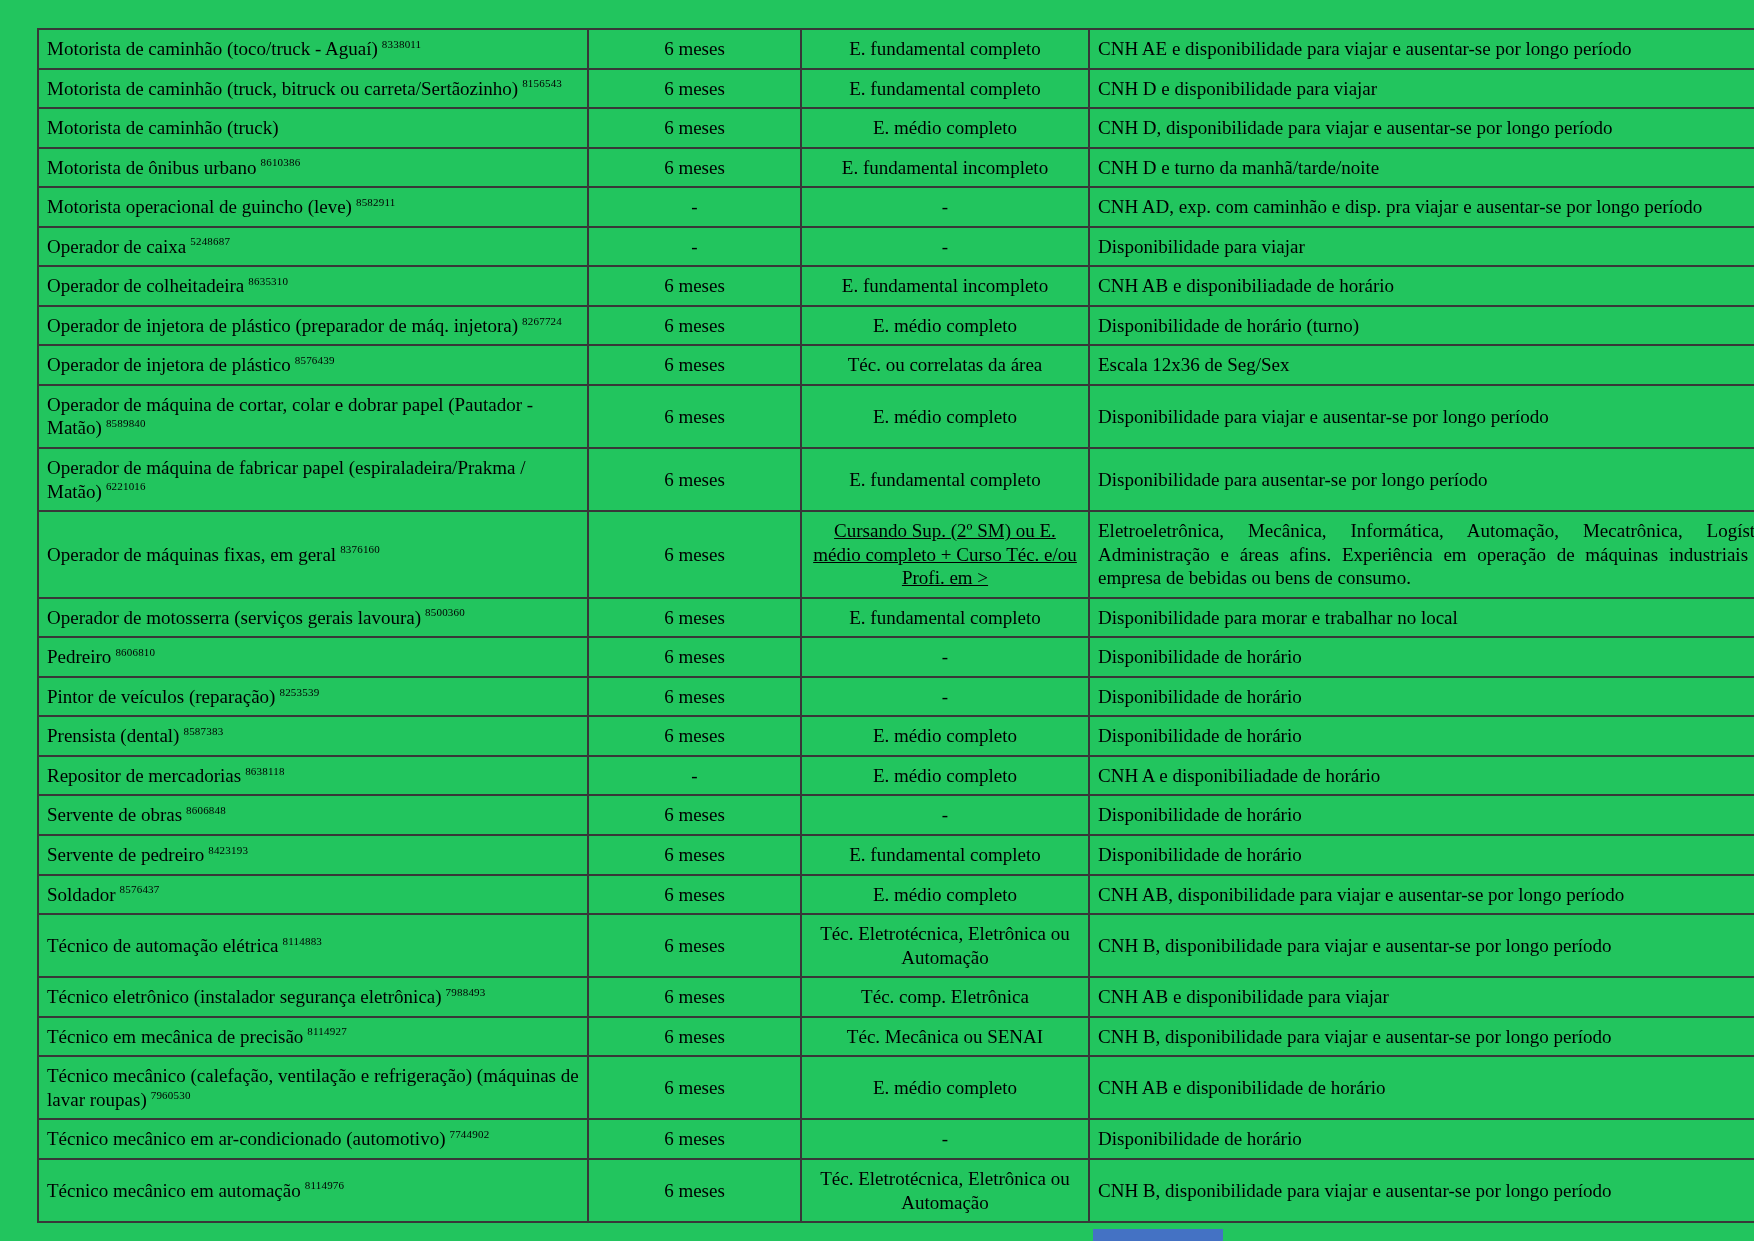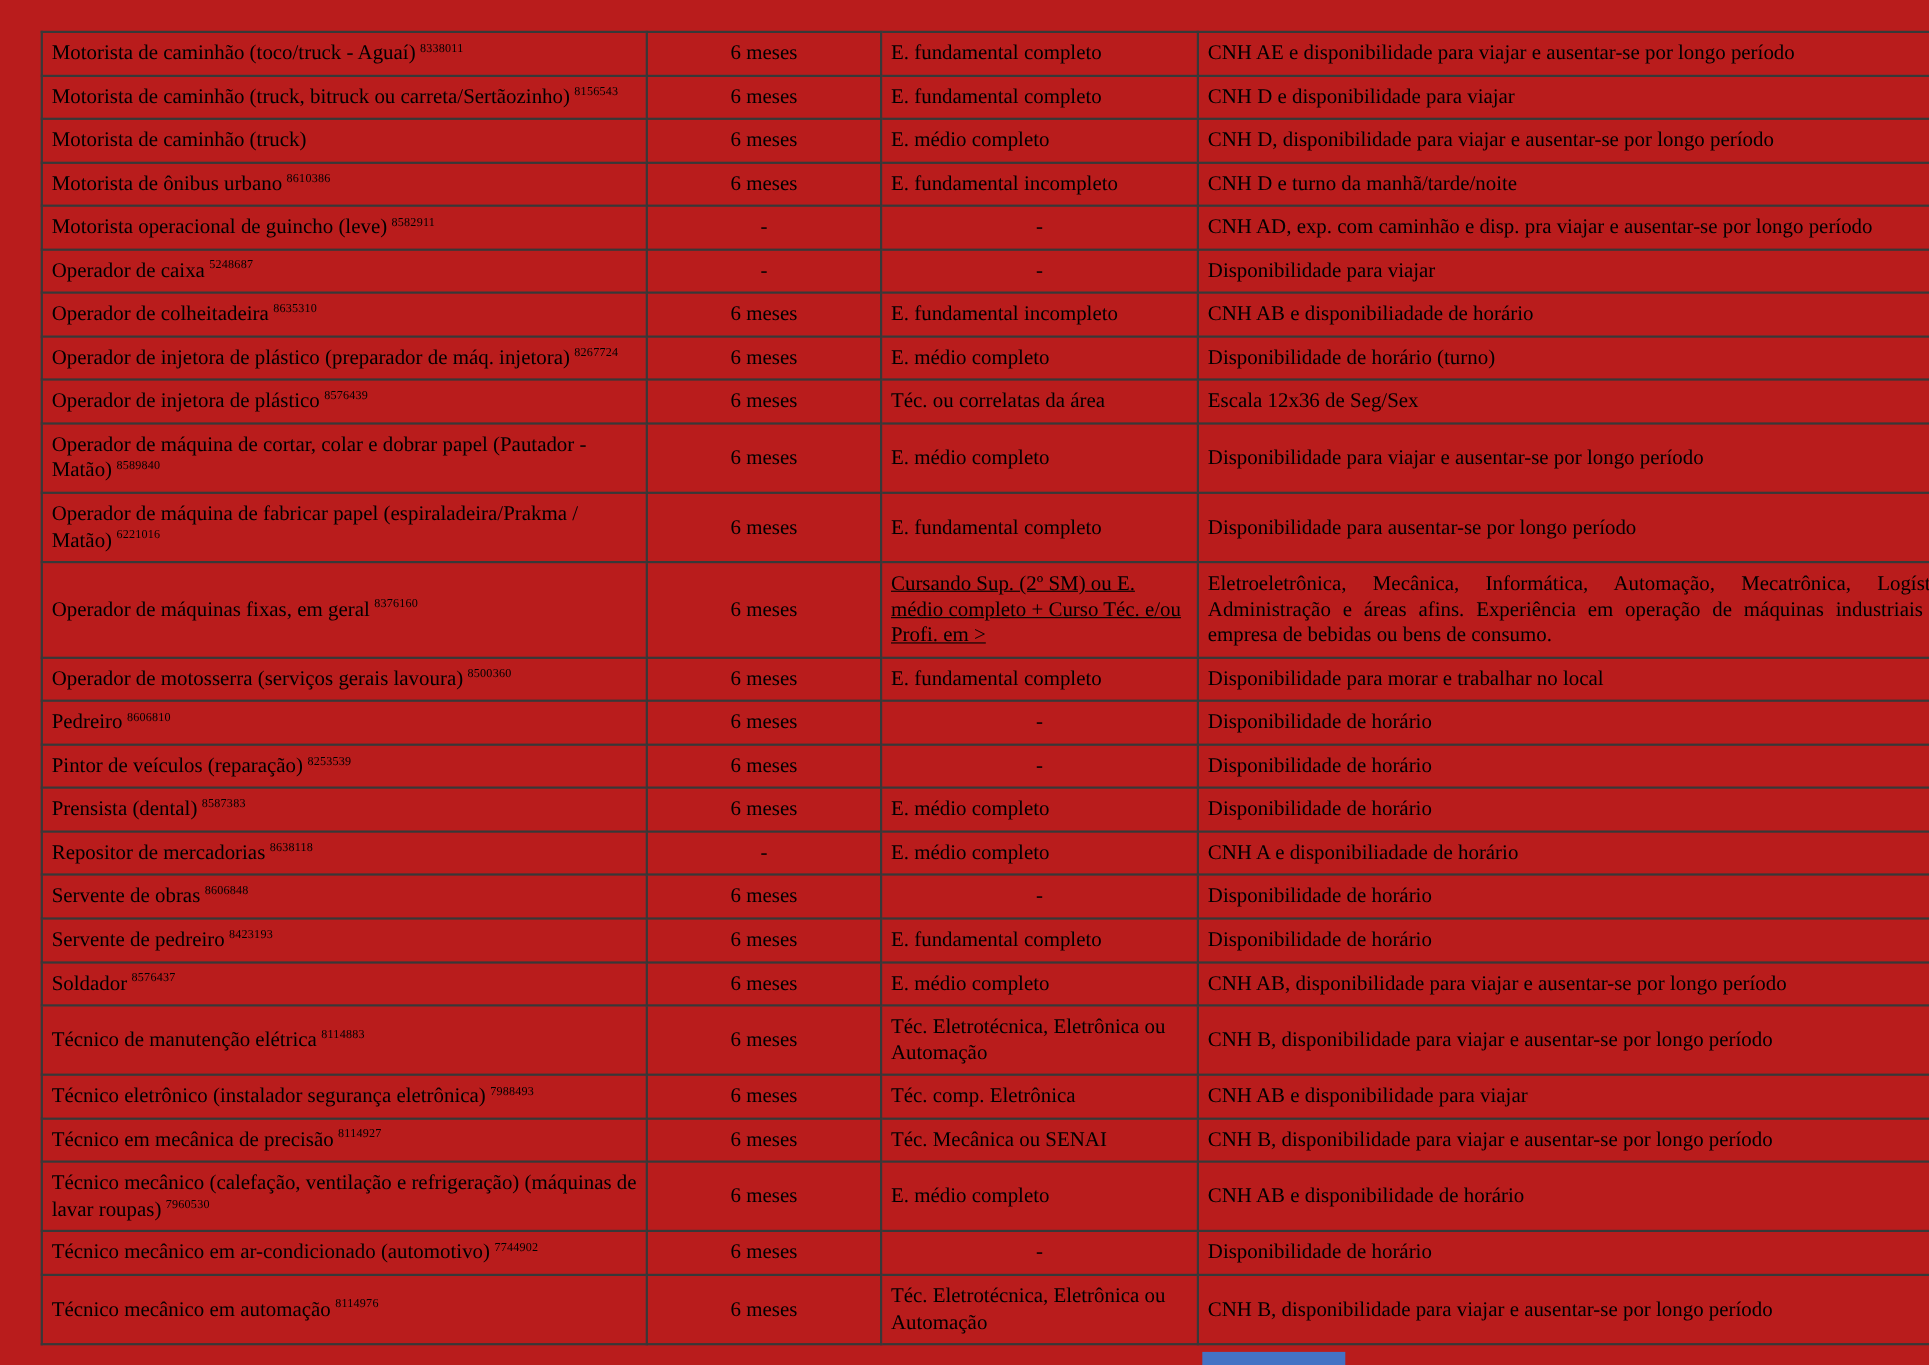--- a/index.html
+++ b/index.html
@@ -24,21 +24,21 @@
   table.vacancies td{
     border:2px solid #383838;
     vertical-align:middle;
     padding:7px 8px;
     font-size:19px;
     line-height:1.24;
     overflow:hidden;
   }
   .col-cargo{width:532px;text-align:left;}
   .col-tempo{width:195px;text-align:center;margin-top:28px;}
-  .col-esc{width:270px;text-align:left;}
+  .col-esc{width:270px;text-align:center;}
   .col-req{width:684px;text-align:left;}
   td.center{text-align:center;}
   td.small-title{font-size:16px;}
   td.small-esc{font-size:14px;line-height:1.3;text-decoration:underline;}
   td.small-req{font-size:16px;}
   td.xsmall-req{font-size:14px;line-height:1.3;}
   td.justify{text-align:justify;}
   sup.code{
     font-size:11px;
     vertical-align:super;
@@ -50,21 +50,21 @@
     position:absolute;
     left:1093px;
     top:1229px;
     width:130px;
     height:12px;
   }
 </style>
 </head>
 <body>
 
-<div class="page" style="background: #b91c1c;">
+<div class="page" style="background: #22c55e;">
   <table class="vacancies">
     <tbody>
         <tr>
           <td class="col-cargo"><span>Motorista de caminhão (toco/truck - Aguaí)</span><sup class="code">8338011</sup></td>
           <td class="col-tempo center">6 meses</td>
           <td class="col-esc">E. fundamental completo</td>
           <td class="col-req">CNH AE e disponibilidade para viajar e ausentar-se por longo período</td>
         </tr>
         <tr>
           <td class="col-cargo small-title"><span>Motorista de caminhão (truck, bitruck ou carreta/Sertãozinho)</span><sup class="code">8156543</sup></td>
@@ -174,21 +174,21 @@
           <td class="col-esc">E. fundamental completo</td>
           <td class="col-req">Disponibilidade de horário</td>
         </tr>
         <tr>
           <td class="col-cargo"><span>Soldador</span><sup class="code">8576437</sup></td>
           <td class="col-tempo center">6 meses</td>
           <td class="col-esc">E. médio completo</td>
           <td class="col-req">CNH AB, disponibilidade para viajar e ausentar-se por longo período</td>
         </tr>
         <tr>
-          <td class="col-cargo"><span>Técnico de manutenção elétrica</span><sup class="code">8114883</sup></td>
+          <td class="col-cargo"><span>Técnico de automação elétrica</span><sup class="code">8114883</sup></td>
           <td class="col-tempo center">6 meses</td>
           <td class="col-esc small-req">Téc. Eletrotécnica, Eletrônica ou Automação</td>
           <td class="col-req">CNH B, disponibilidade para viajar e ausentar-se por longo período</td>
         </tr>
         <tr>
           <td class="col-cargo"><span>Técnico eletrônico (instalador segurança eletrônica)</span><sup class="code">7988493</sup></td>
           <td class="col-tempo center">6 meses</td>
           <td class="col-esc">Téc. comp. Eletrônica</td>
           <td class="col-req">CNH AB e disponibilidade para viajar</td>
         </tr>

